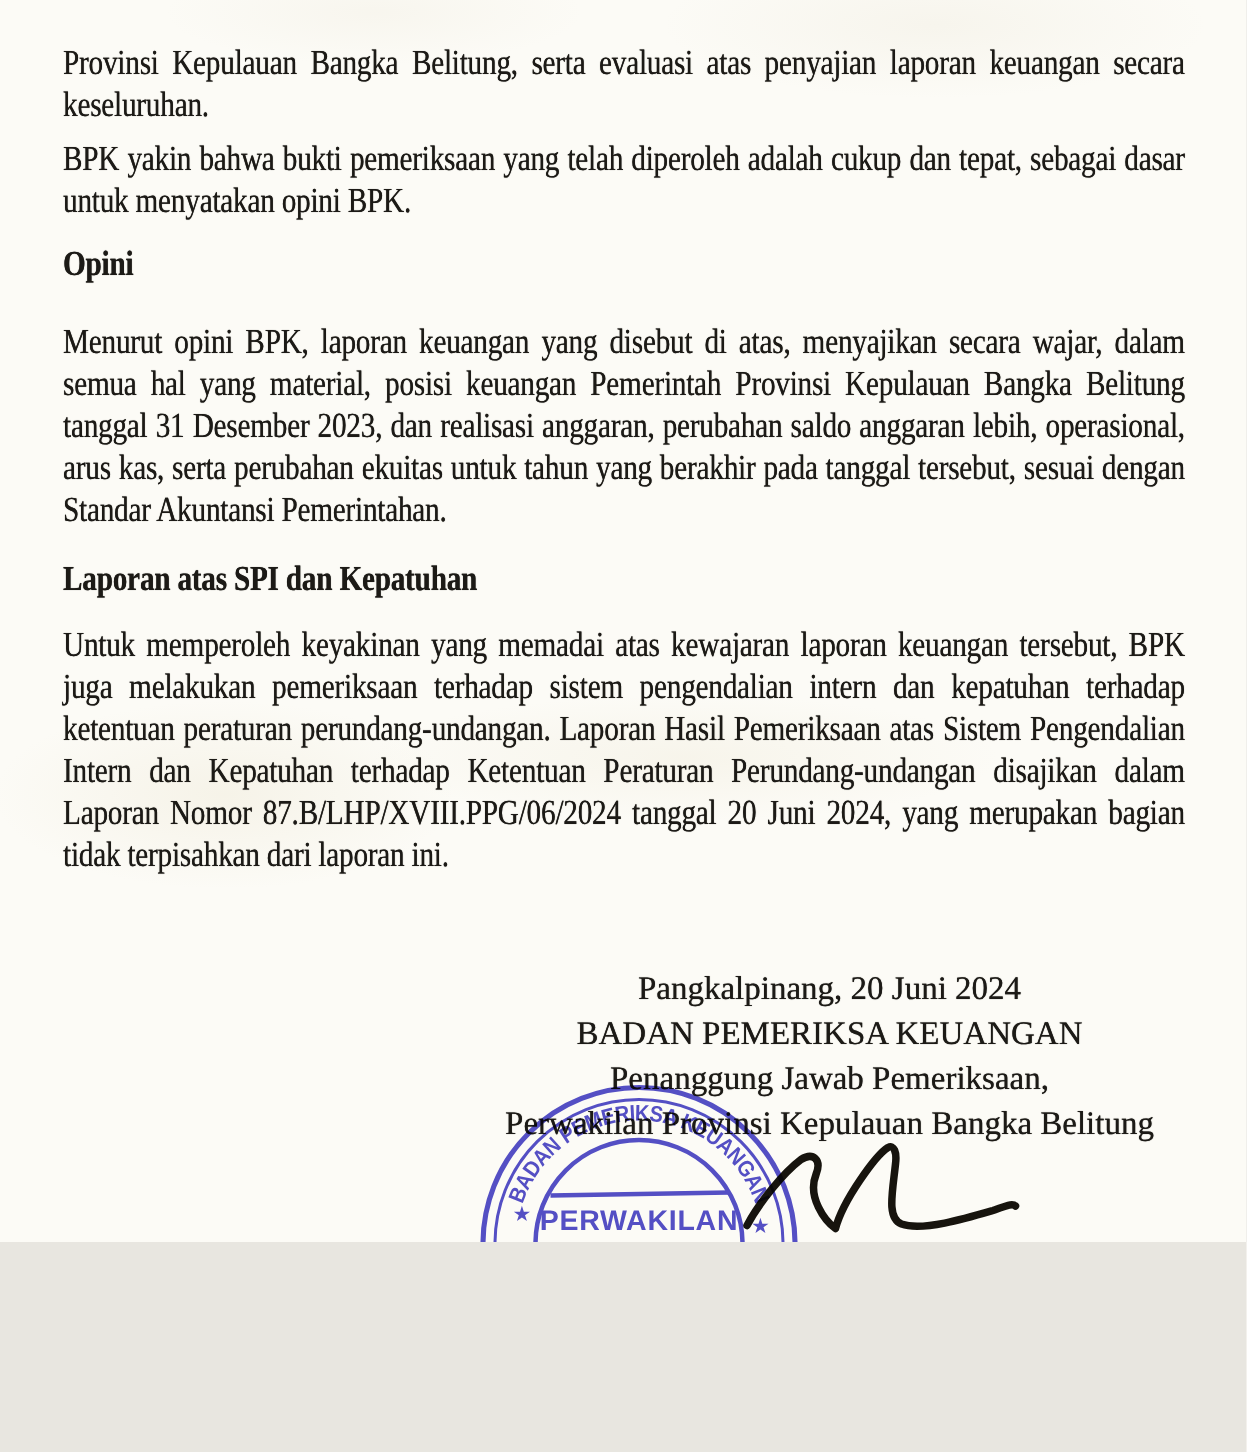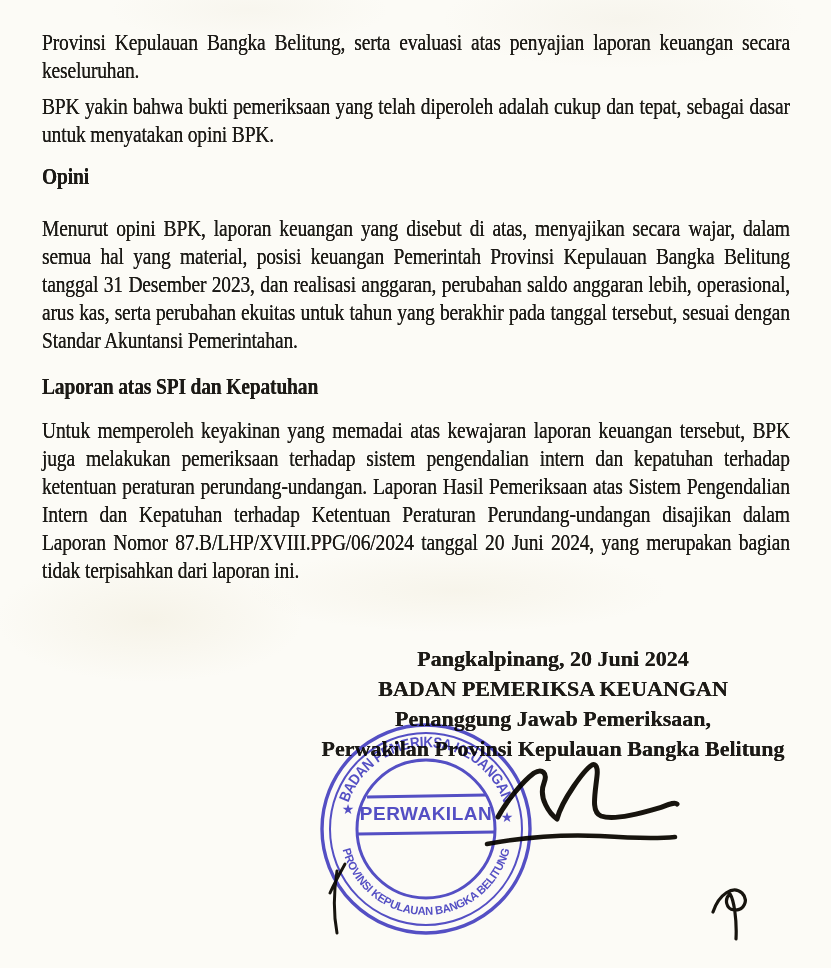--- a/index.html
+++ b/index.html
@@ -5,21 +5,21 @@
   :root {
     --paper: #fcfbf6;
     --ink: #1c1a16;
     --stamp: #3d37c4;
     --signature: #17140e;
   }
   html, body { margin: 0; padding: 0; background: #e8e6e0; }
   .page {
     position: relative;
     width: 831px;
-    height: 968px;
+    height: 828px;
     margin: 0 auto;
     background: var(--paper);
     overflow: hidden;
     font-family: "Liberation Serif", "DejaVu Serif", serif;
     color: var(--ink);
   }
   
   .page::before {
     content: "";
     position: absolute; inset: 0;
@@ -50,21 +50,21 @@
   }
   .bodytext .heading.second { margin: 18px 0 16px 0; }
   .bodytext p.last { margin-bottom: 0; }
 
   .signoff {
     position: absolute;
     left: 293px; top: 644px;
     width: 520px;
     text-align: center;
     font-size: 22px;
-    font-weight: bold;
+    font-weight: normal;
     line-height: 30px;
     text-shadow: 0 0 0.5px var(--ink);
   }
   .signer {
     position: absolute;
     left: 293px; top: 872px;
     width: 520px;
     text-align: center;
     font-size: 22px;
     font-weight: bold;

